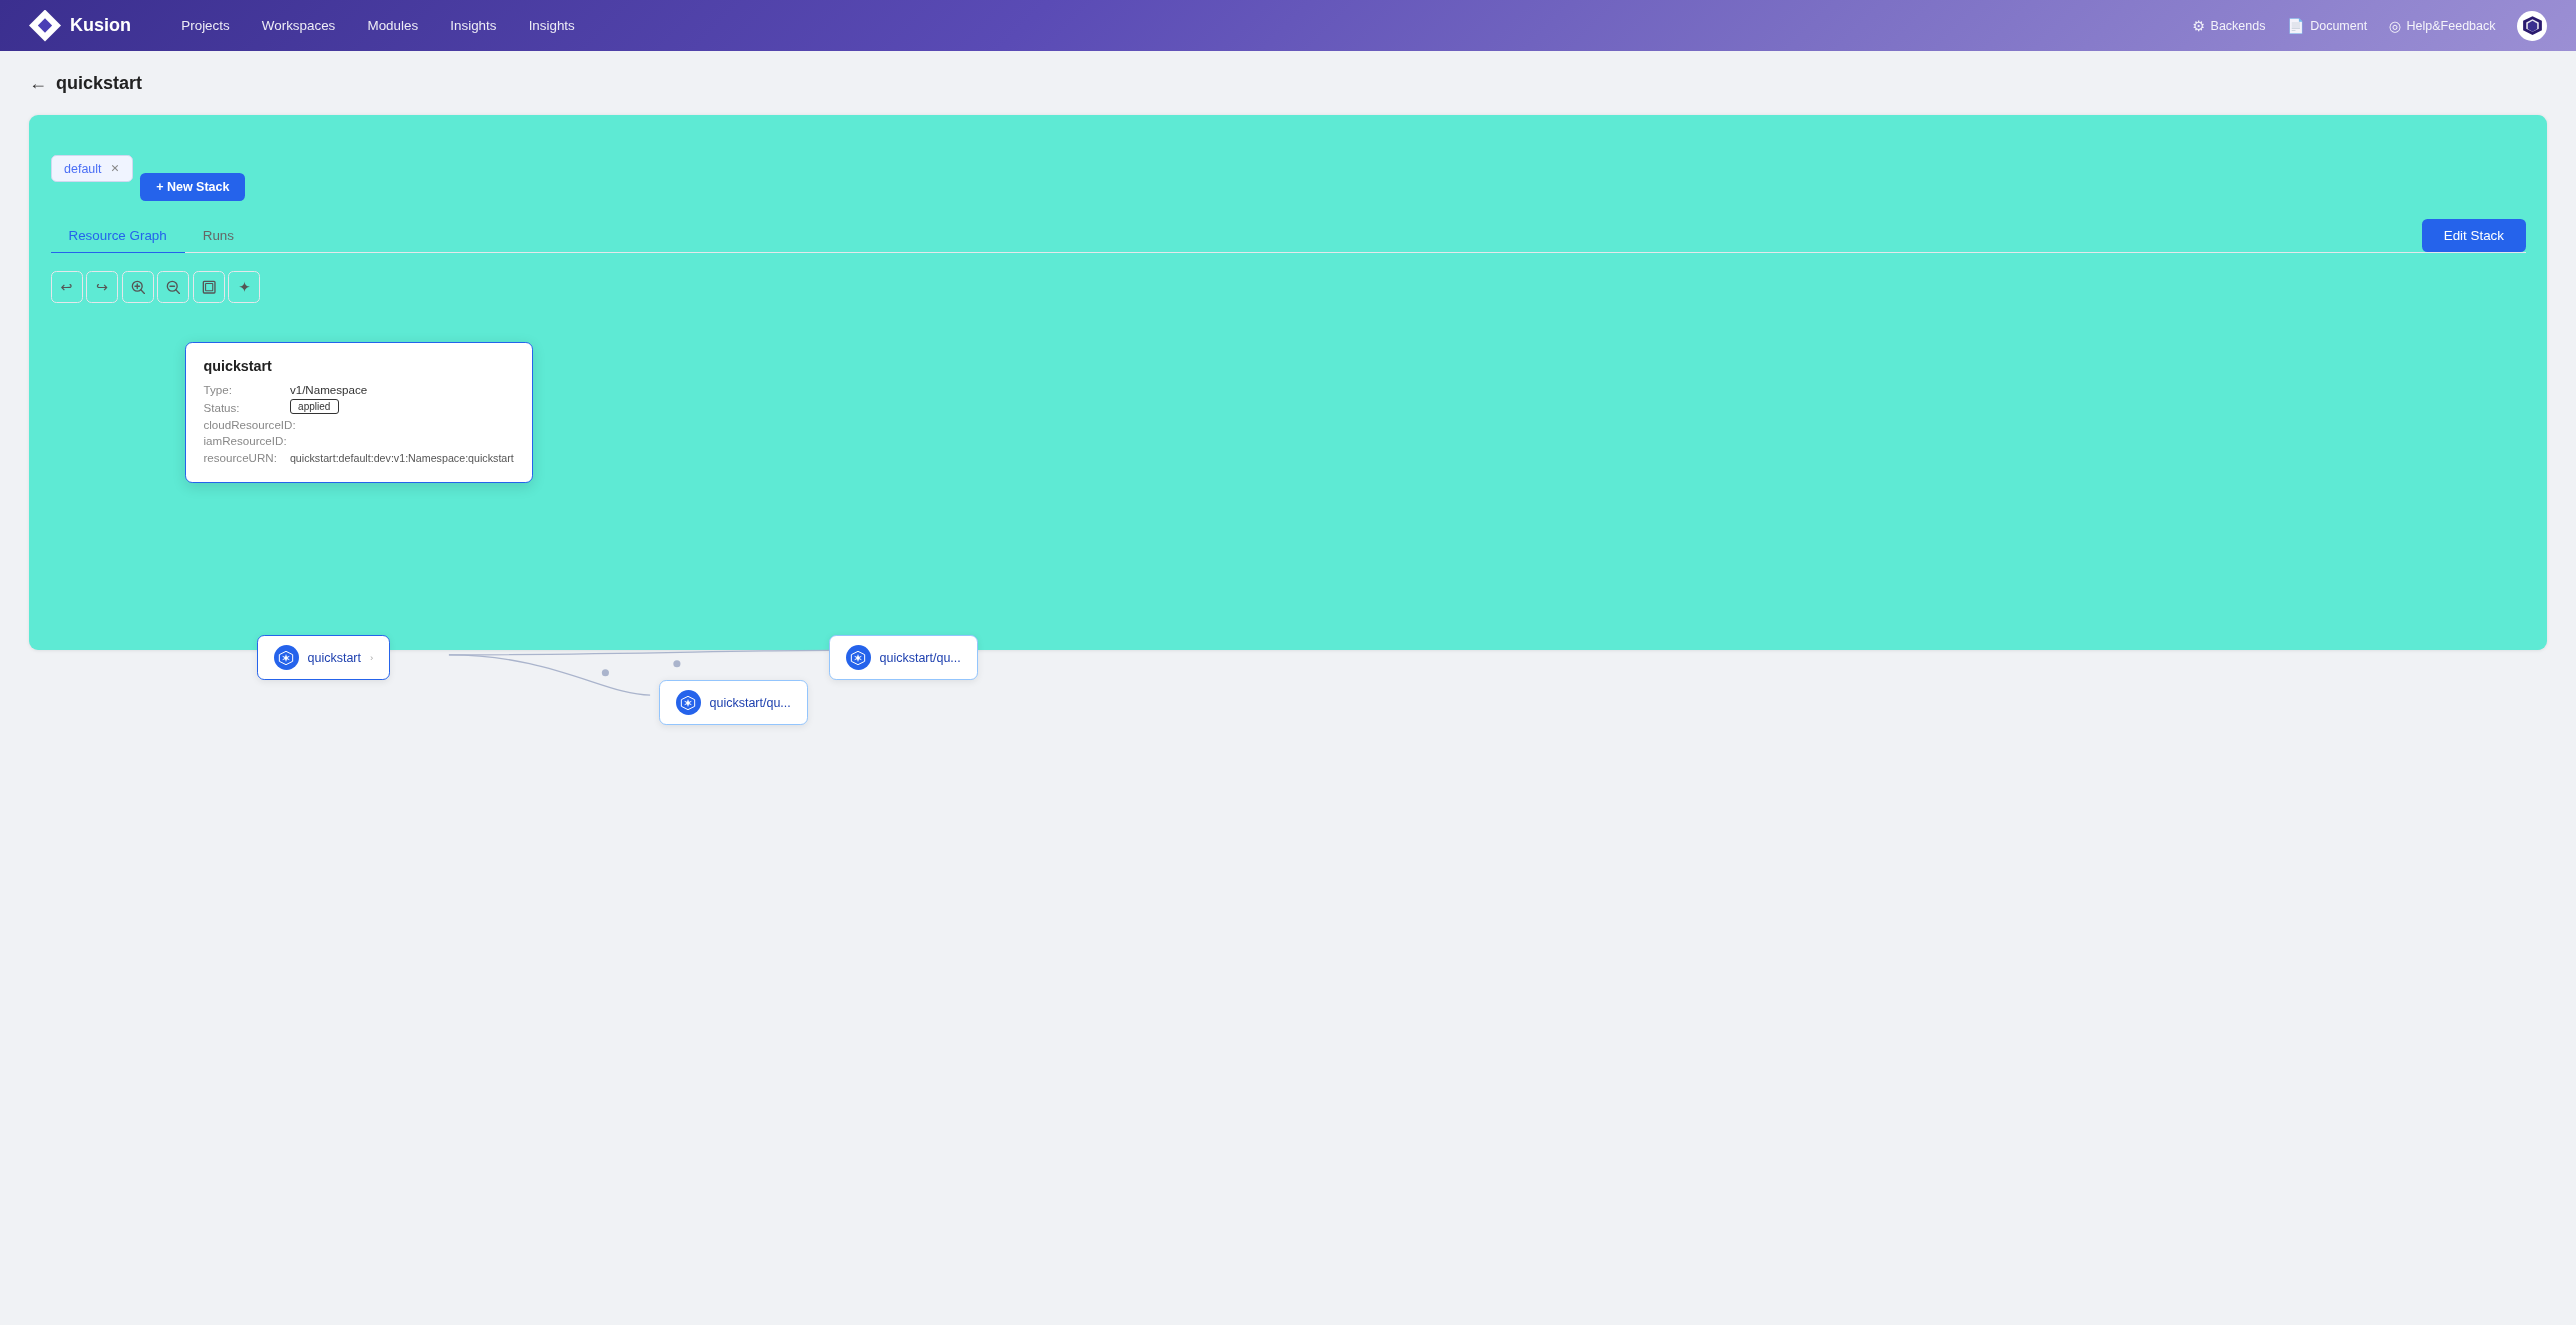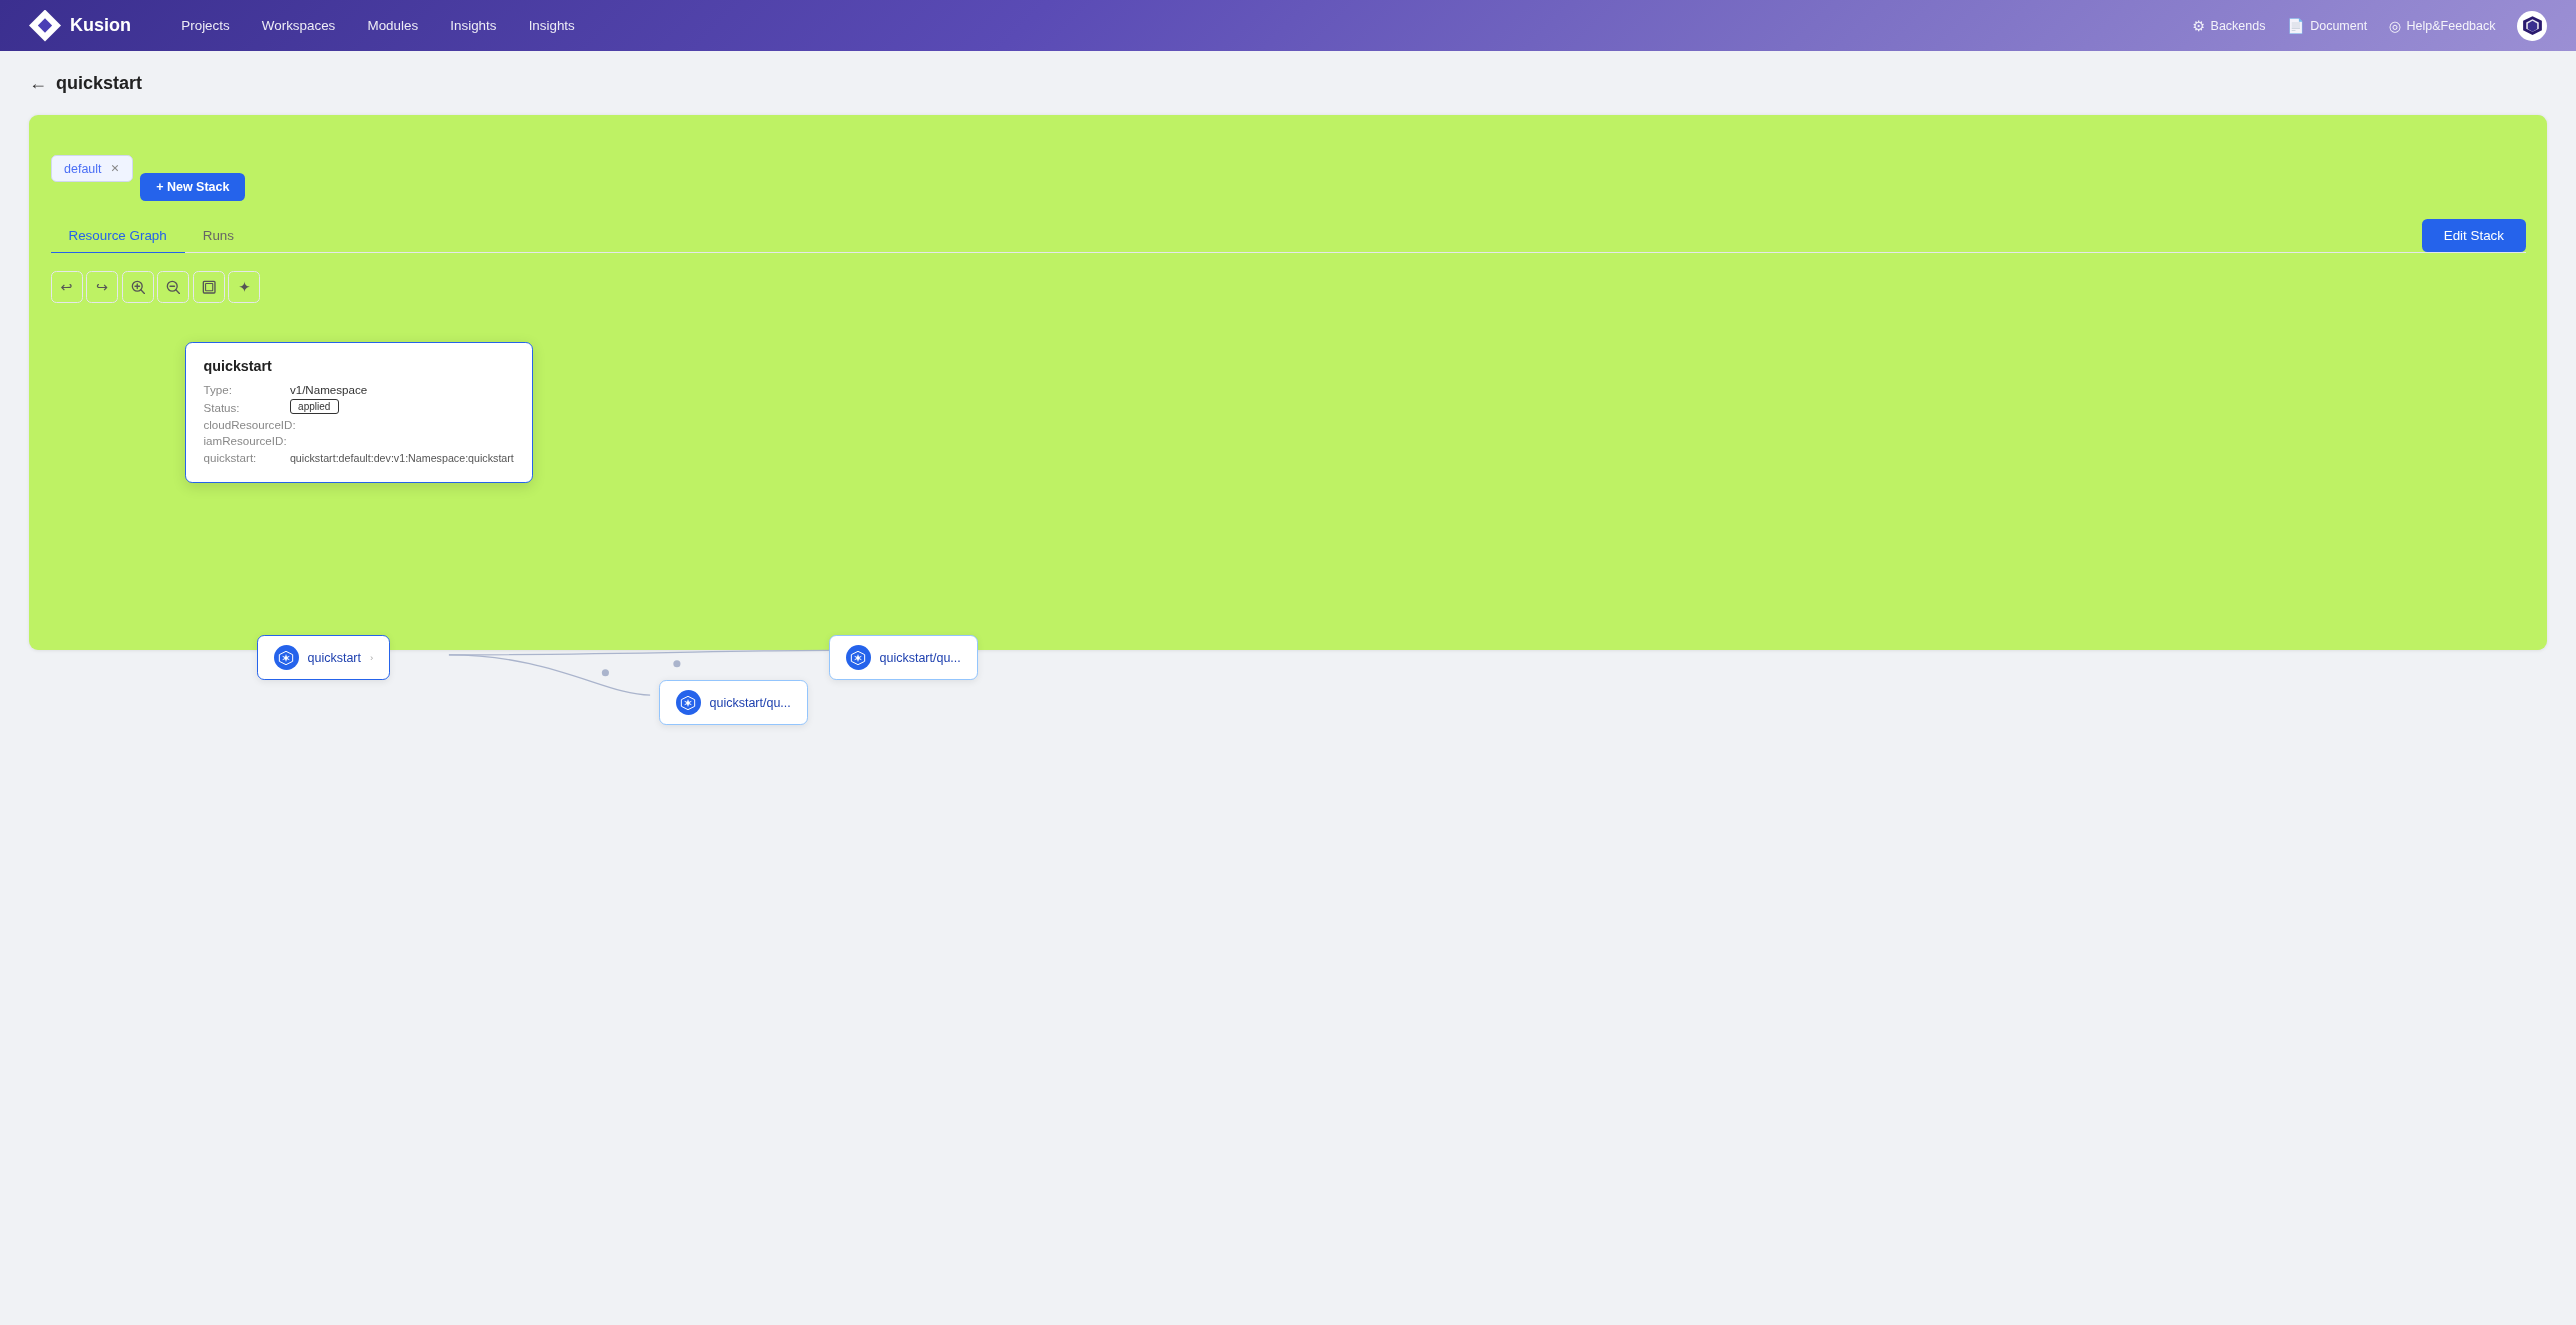--- a/index.html
+++ b/index.html
@@ -28,21 +28,21 @@
     .avatar { width: 30px; height: 30px; background: white; border-radius: 50%; display: flex; align-items: center; justify-content: center; overflow: hidden; }
     .avatar svg { width: 25px; height: 25px; }
 
     
     .main-content { padding: 21.5px 29px; }
     .breadcrumb { display: flex; align-items: center; gap: 9px; margin-bottom: 21.5px; }
     .back-btn { cursor: pointer; color: #333; font-size: 18px; display: flex; align-items: center; }
     .page-title { font-size: 18px; font-weight: 600; color: #222; }
 
     
-    .card { background: #bef264; border-radius: 9px; padding: 21.5px; box-shadow: 0 0.9px 3.6px rgba(0,0,0,0.08); }
+    .card { background: #5eead4; border-radius: 9px; padding: 21.5px; box-shadow: 0 0.9px 3.6px rgba(0,0,0,0.08); }
 
     
     .stack-tabs-row { display: flex; align-items: center; gap: 7.2px; margin-bottom: 18px; }
     .stack-tab {
       display: flex; align-items: center; gap: 5.4px; background: #f0f4ff;
       border: 0.9px solid #d0d8f0; border-radius: 5.4px; padding: 5.4px 12.5px;
       font-size: 12.5px; color: #4a6ef5; cursor: pointer;
     }
     .stack-tab-close { color: #888; font-size: 10.7px; cursor: pointer; margin-left: 3.6px; }
     .new-stack-btn {
@@ -223,21 +223,21 @@
         </div>
         <div class="tooltip-row">
           <span class="tooltip-label">cloudResourceID:</span>
           <span class="tooltip-value"></span>
         </div>
         <div class="tooltip-row">
           <span class="tooltip-label">iamResourceID:</span>
           <span class="tooltip-value"></span>
         </div>
         <div class="tooltip-row">
-          <span class="tooltip-label">quickstart:</span>
+          <span class="tooltip-label">resourceURN:</span>
           <span class="tooltip-value" style="font-size:10.7px;color:#555;word-break:break-all;">quickstart:default:dev:v1:Namespace:quickstart</span>
         </div>
       </div>
 
       <div class="graph-node selected" style="left: 206px; top: 311px;">
         <div class="node-icon">
           <svg width="16" height="16" viewBox="0 0 24 24" fill="white">
             <path d="M12 2L2 7v10l10 5 10-5V7L12 2z" fill="none" stroke="white" stroke-width="1.5"></path>
             <circle cx="12" cy="12" r="3" fill="white"></circle>
             <line x1="12" y1="7" x2="12" y2="9" stroke="white" stroke-width="1.5"></line>

